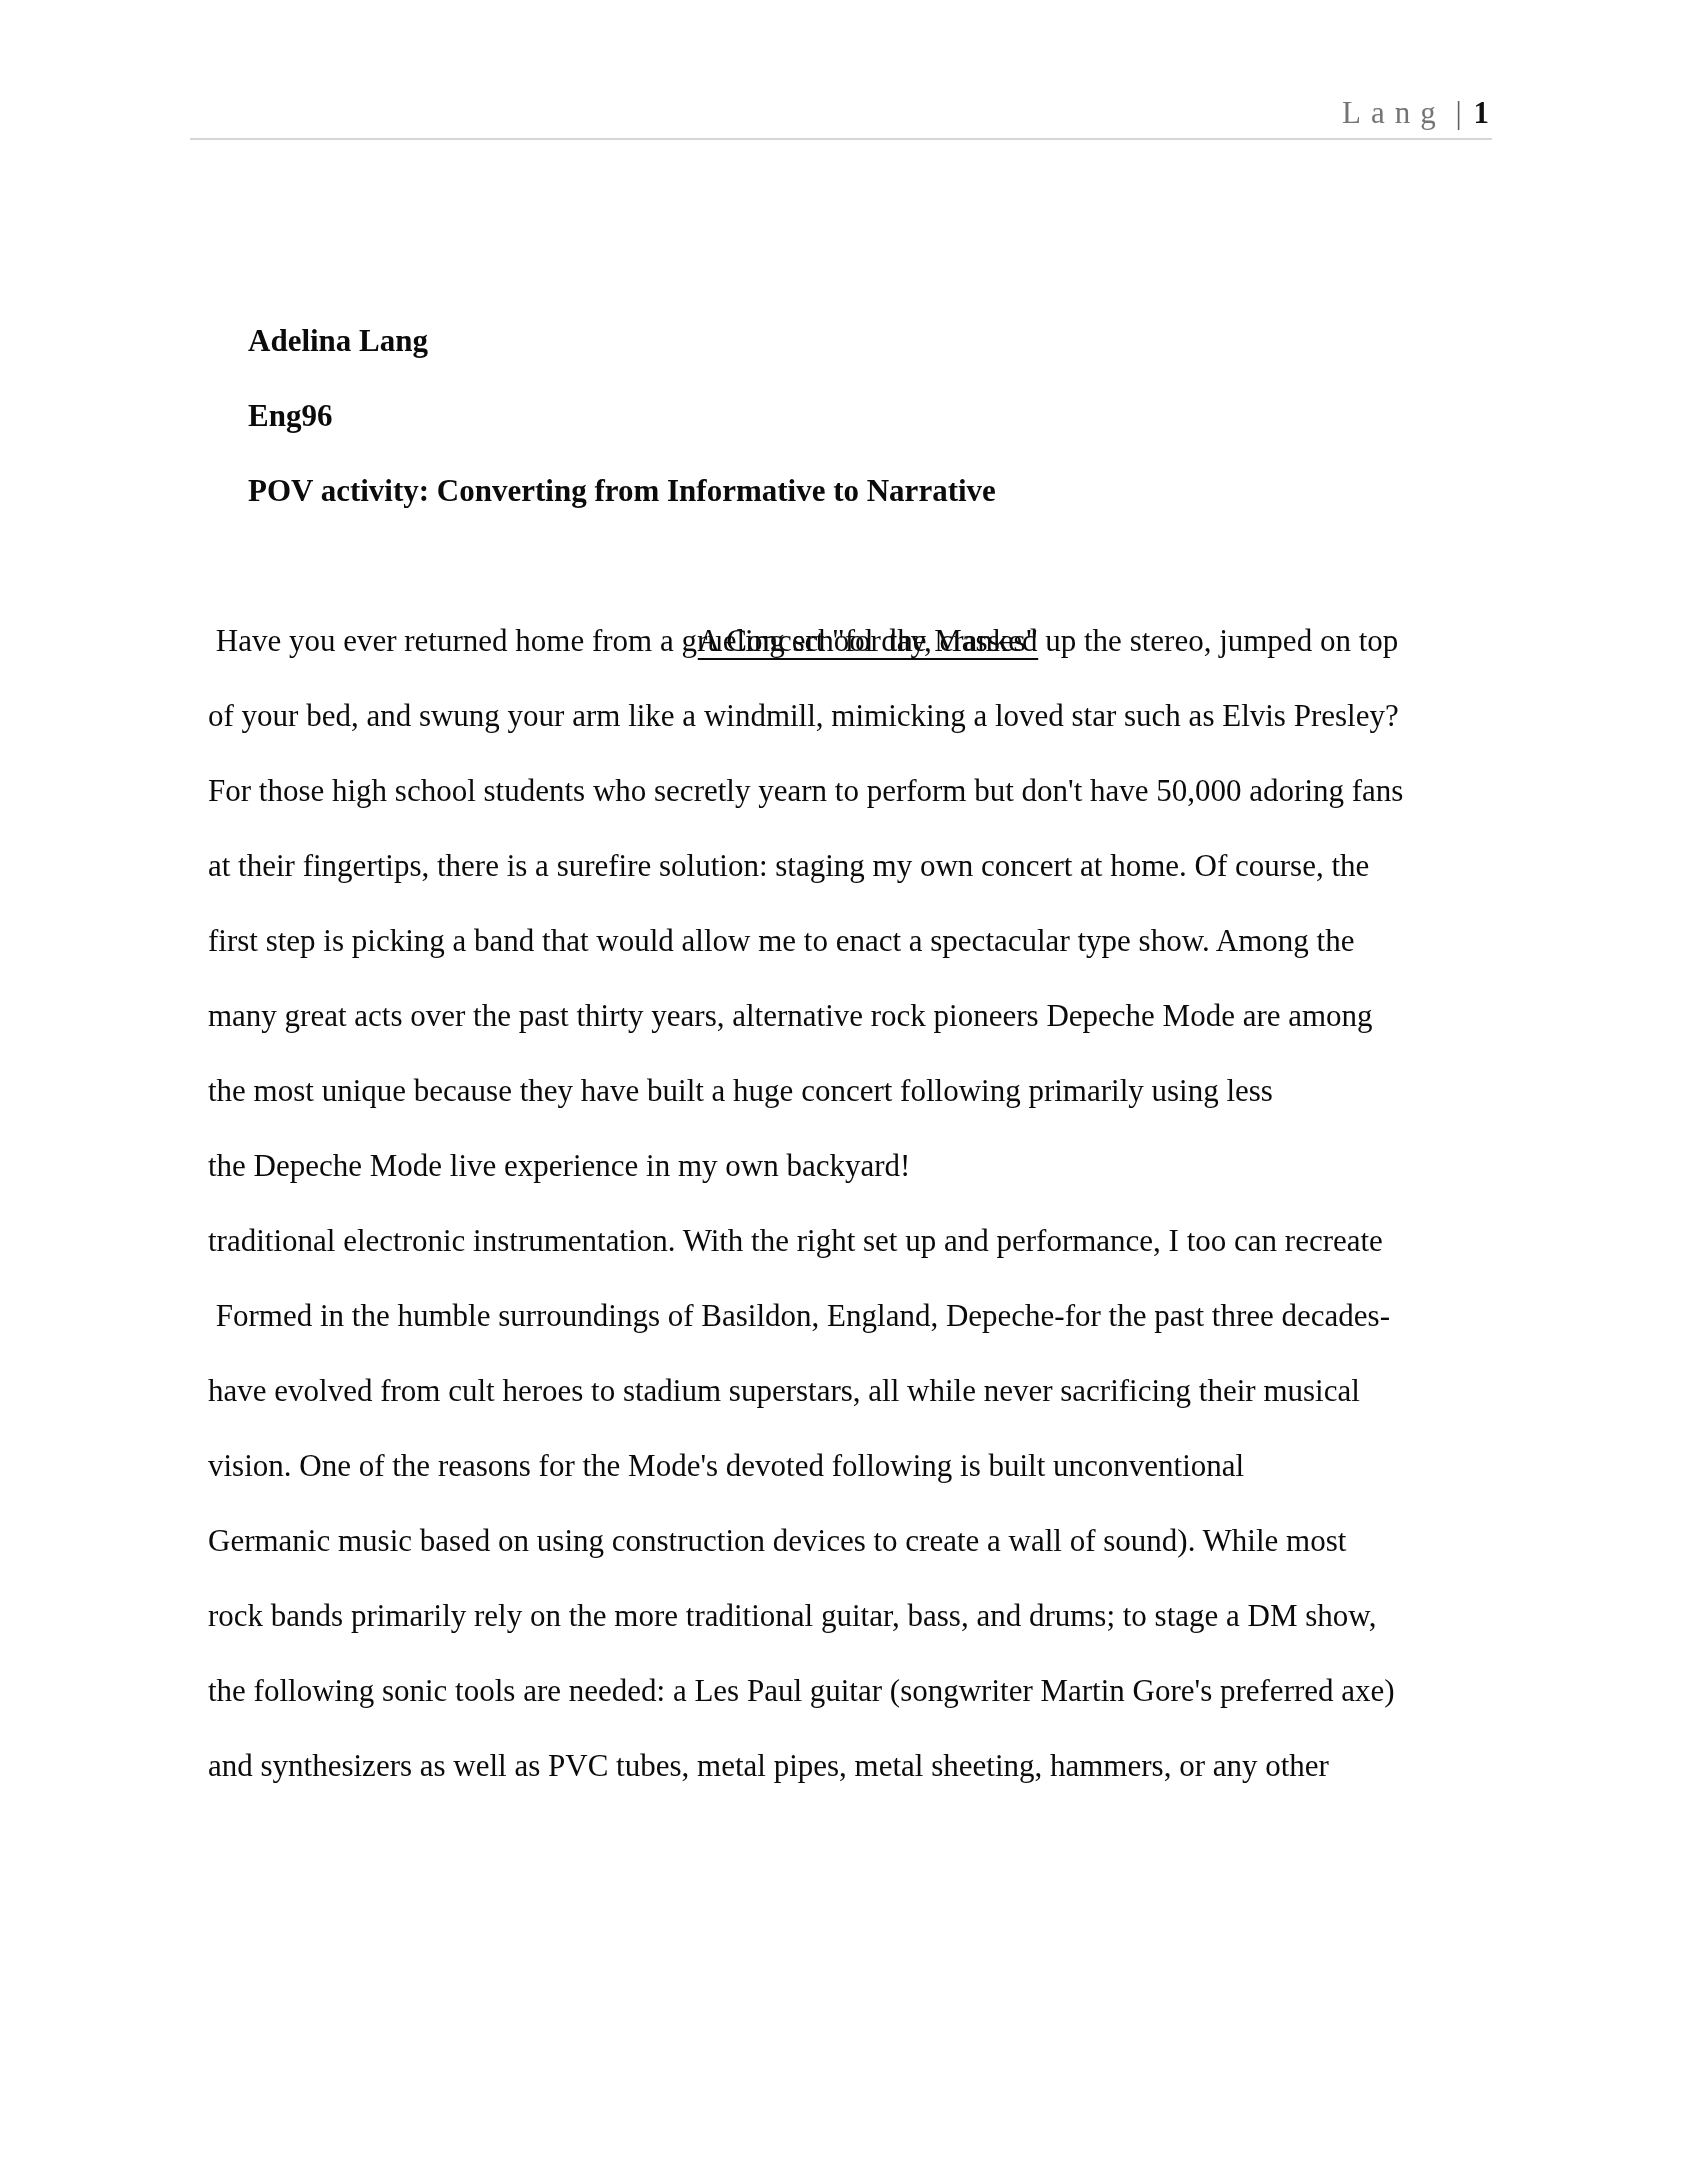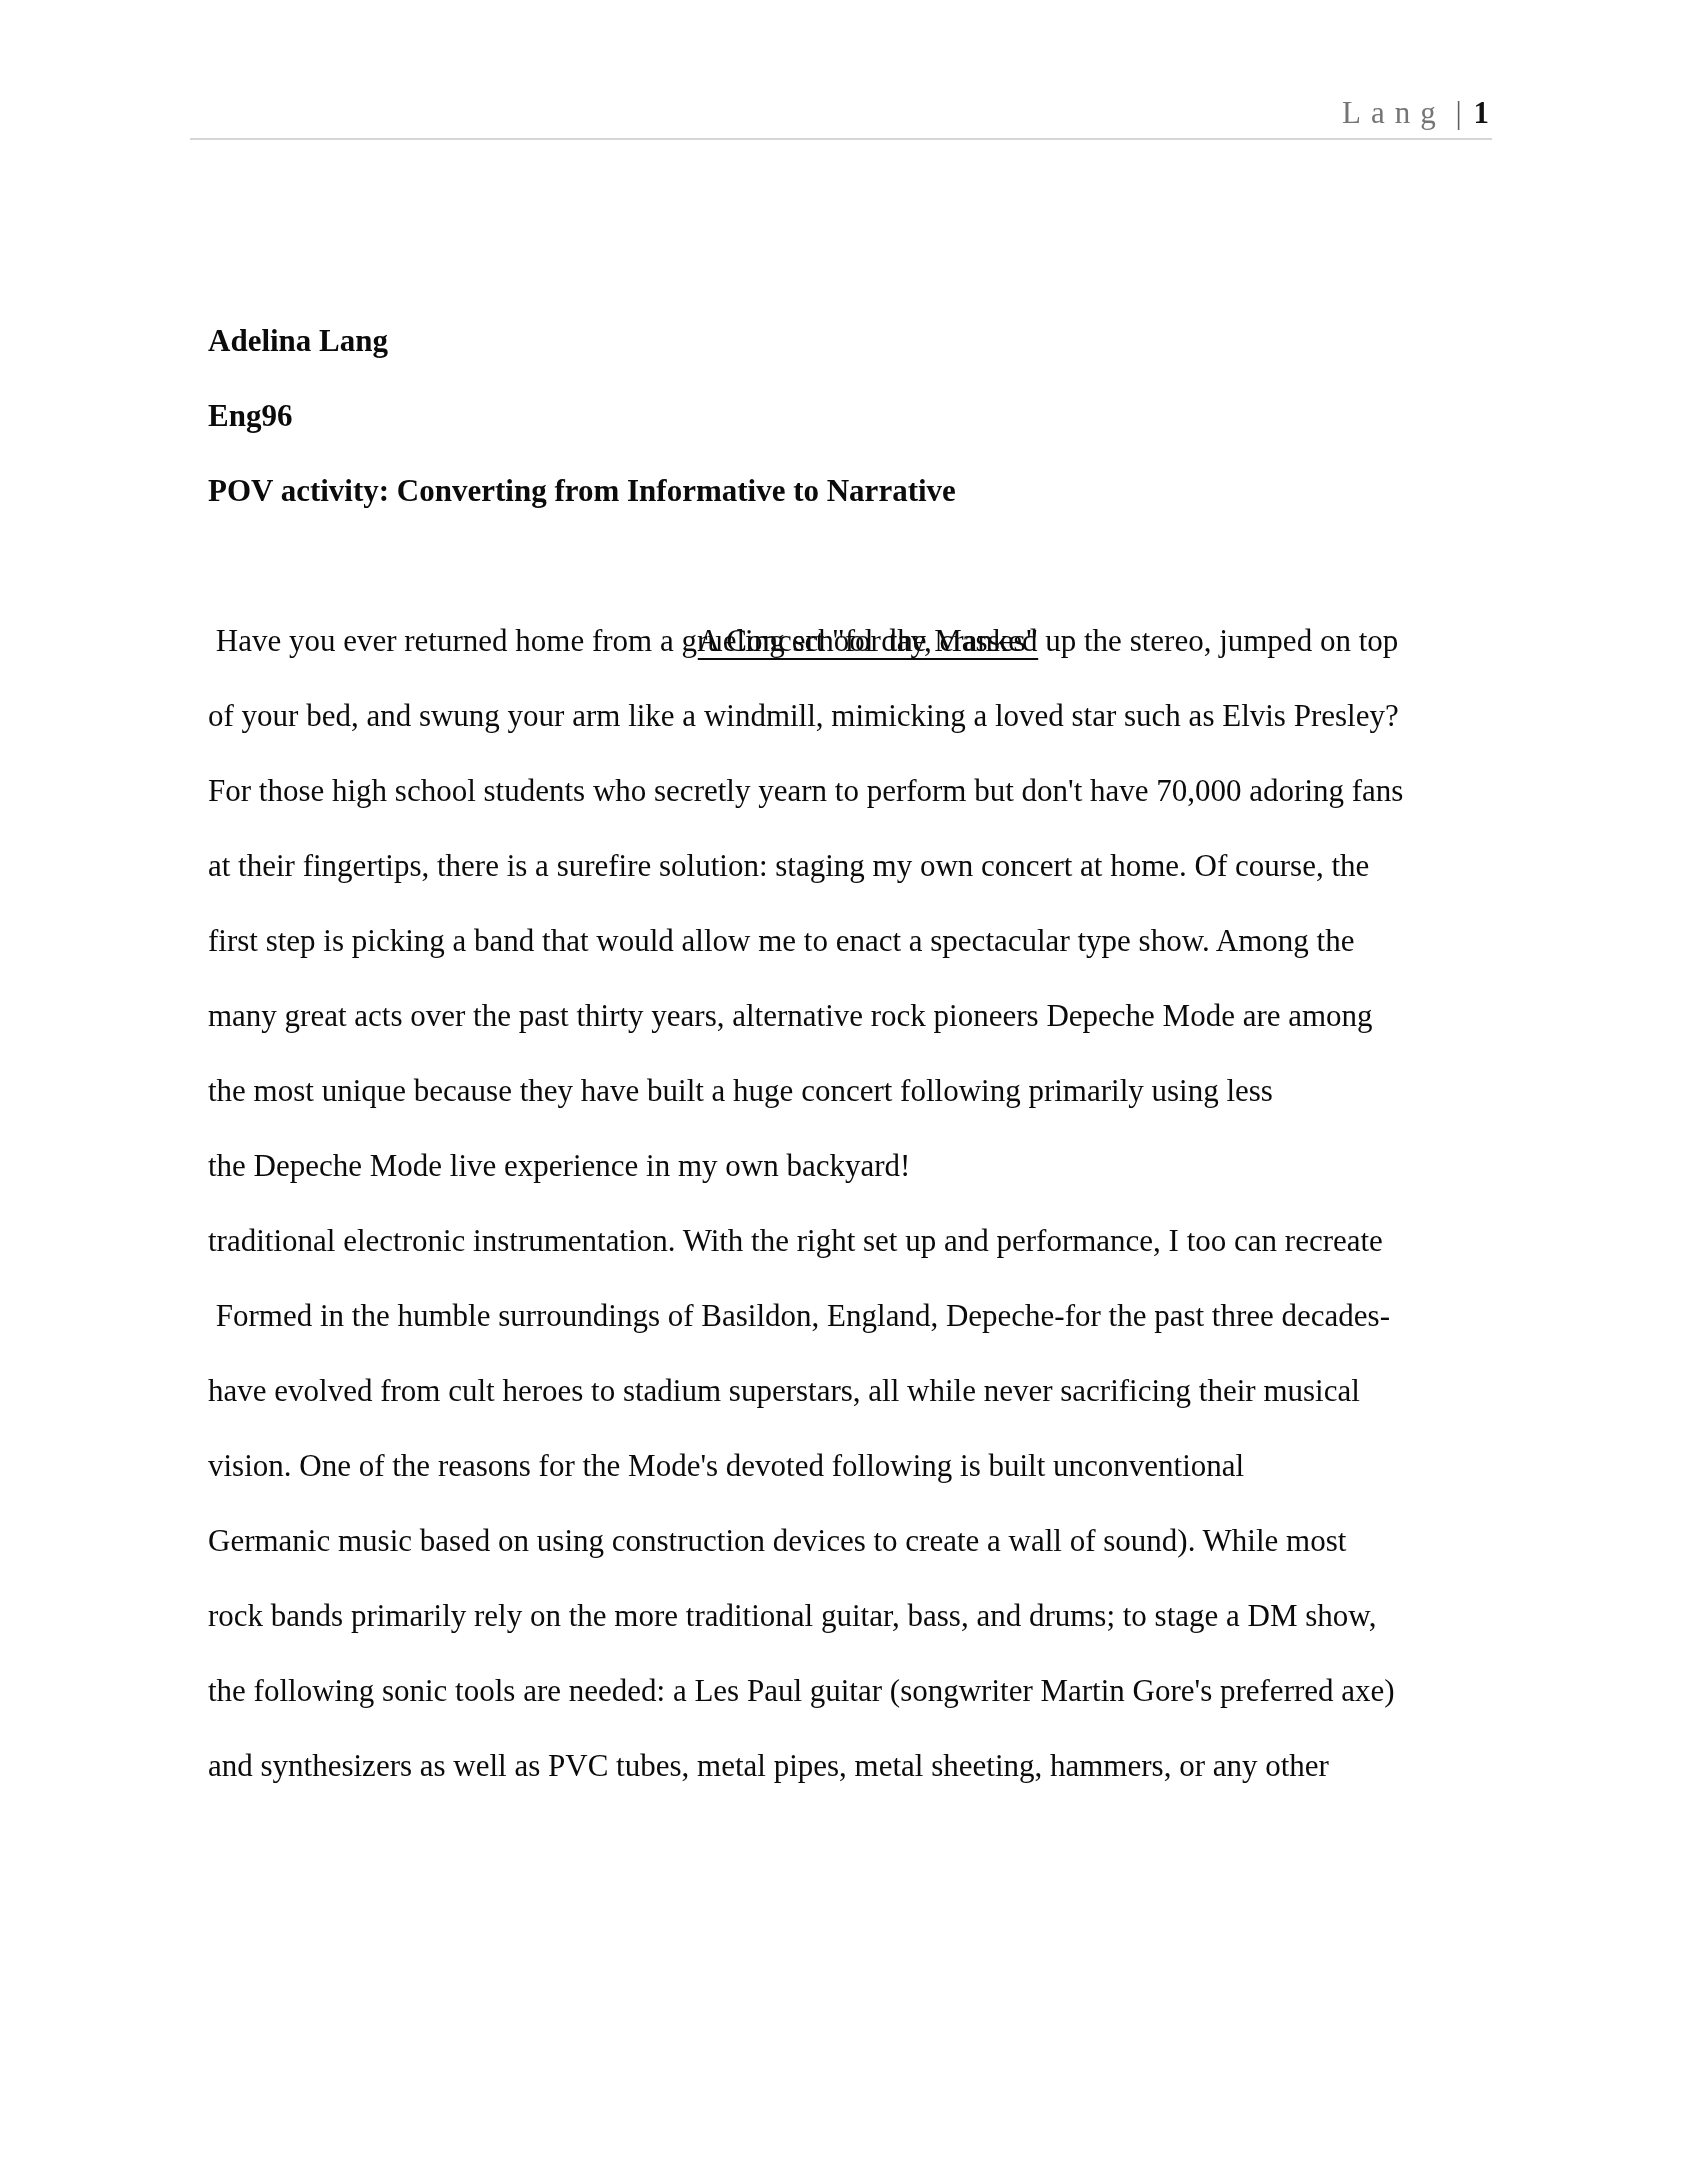--- a/index.html
+++ b/index.html
@@ -47,21 +47,21 @@
     top: 303px;
     width: 1289px;
   }
   .line {
     font-size: 31px;
     line-height: 75px;
     height: 75px;
     white-space: pre-wrap;
     text-align: left;
   }
-  .line.bold { font-weight: 700; }
+  .line.bold { font-weight: 700; margin-left: 40px; }
   .line.title-line { text-align: center; }
   .line.title-line .title-text {
     text-decoration: underline;
     text-underline-offset: 7px;
     text-decoration-thickness: 2px;
   }
 </style>
 </head>
 <body>
 
@@ -77,21 +77,21 @@
   <div class="line bold">Adelina Lang</div>
   <div class="line bold">Eng96</div>
   <div class="line bold">POV activity: Converting from Informative to Narrative</div>
 
   <div class="line title-line">
     <span class="title-text">A Concert "for the Masses"</span>
   </div>
 
   <div class="line"> Have you ever returned home from a grueling school day, cranked up the stereo, jumped on top</div>
   <div class="line">of your bed, and swung your arm like a windmill, mimicking a loved star such as Elvis Presley?</div>
-  <div class="line">For those high school students who secretly yearn to perform but don't have 70,000 adoring fans</div>
+  <div class="line">For those high school students who secretly yearn to perform but don't have 50,000 adoring fans</div>
   <div class="line">at their fingertips, there is a surefire solution: staging my own concert at home. Of course, the</div>
   <div class="line">first step is picking a band that would allow me to enact a spectacular type show. Among the</div>
   <div class="line">many great acts over the past thirty years, alternative rock pioneers Depeche Mode are among</div>
   <div class="line">the most unique because they have built a huge concert following primarily using less</div>
   <div class="line">the Depeche Mode live experience in my own backyard!</div>
   <div class="line">traditional electronic instrumentation. With the right set up and performance, I too can recreate</div>
 
   <div class="line"> Formed in the humble surroundings of Basildon, England, Depeche-for the past three decades-</div>
   <div class="line">have evolved from cult heroes to stadium superstars, all while never sacrificing their musical</div>
   <div class="line">vision. One of the reasons for the Mode's devoted following is built unconventional</div>

